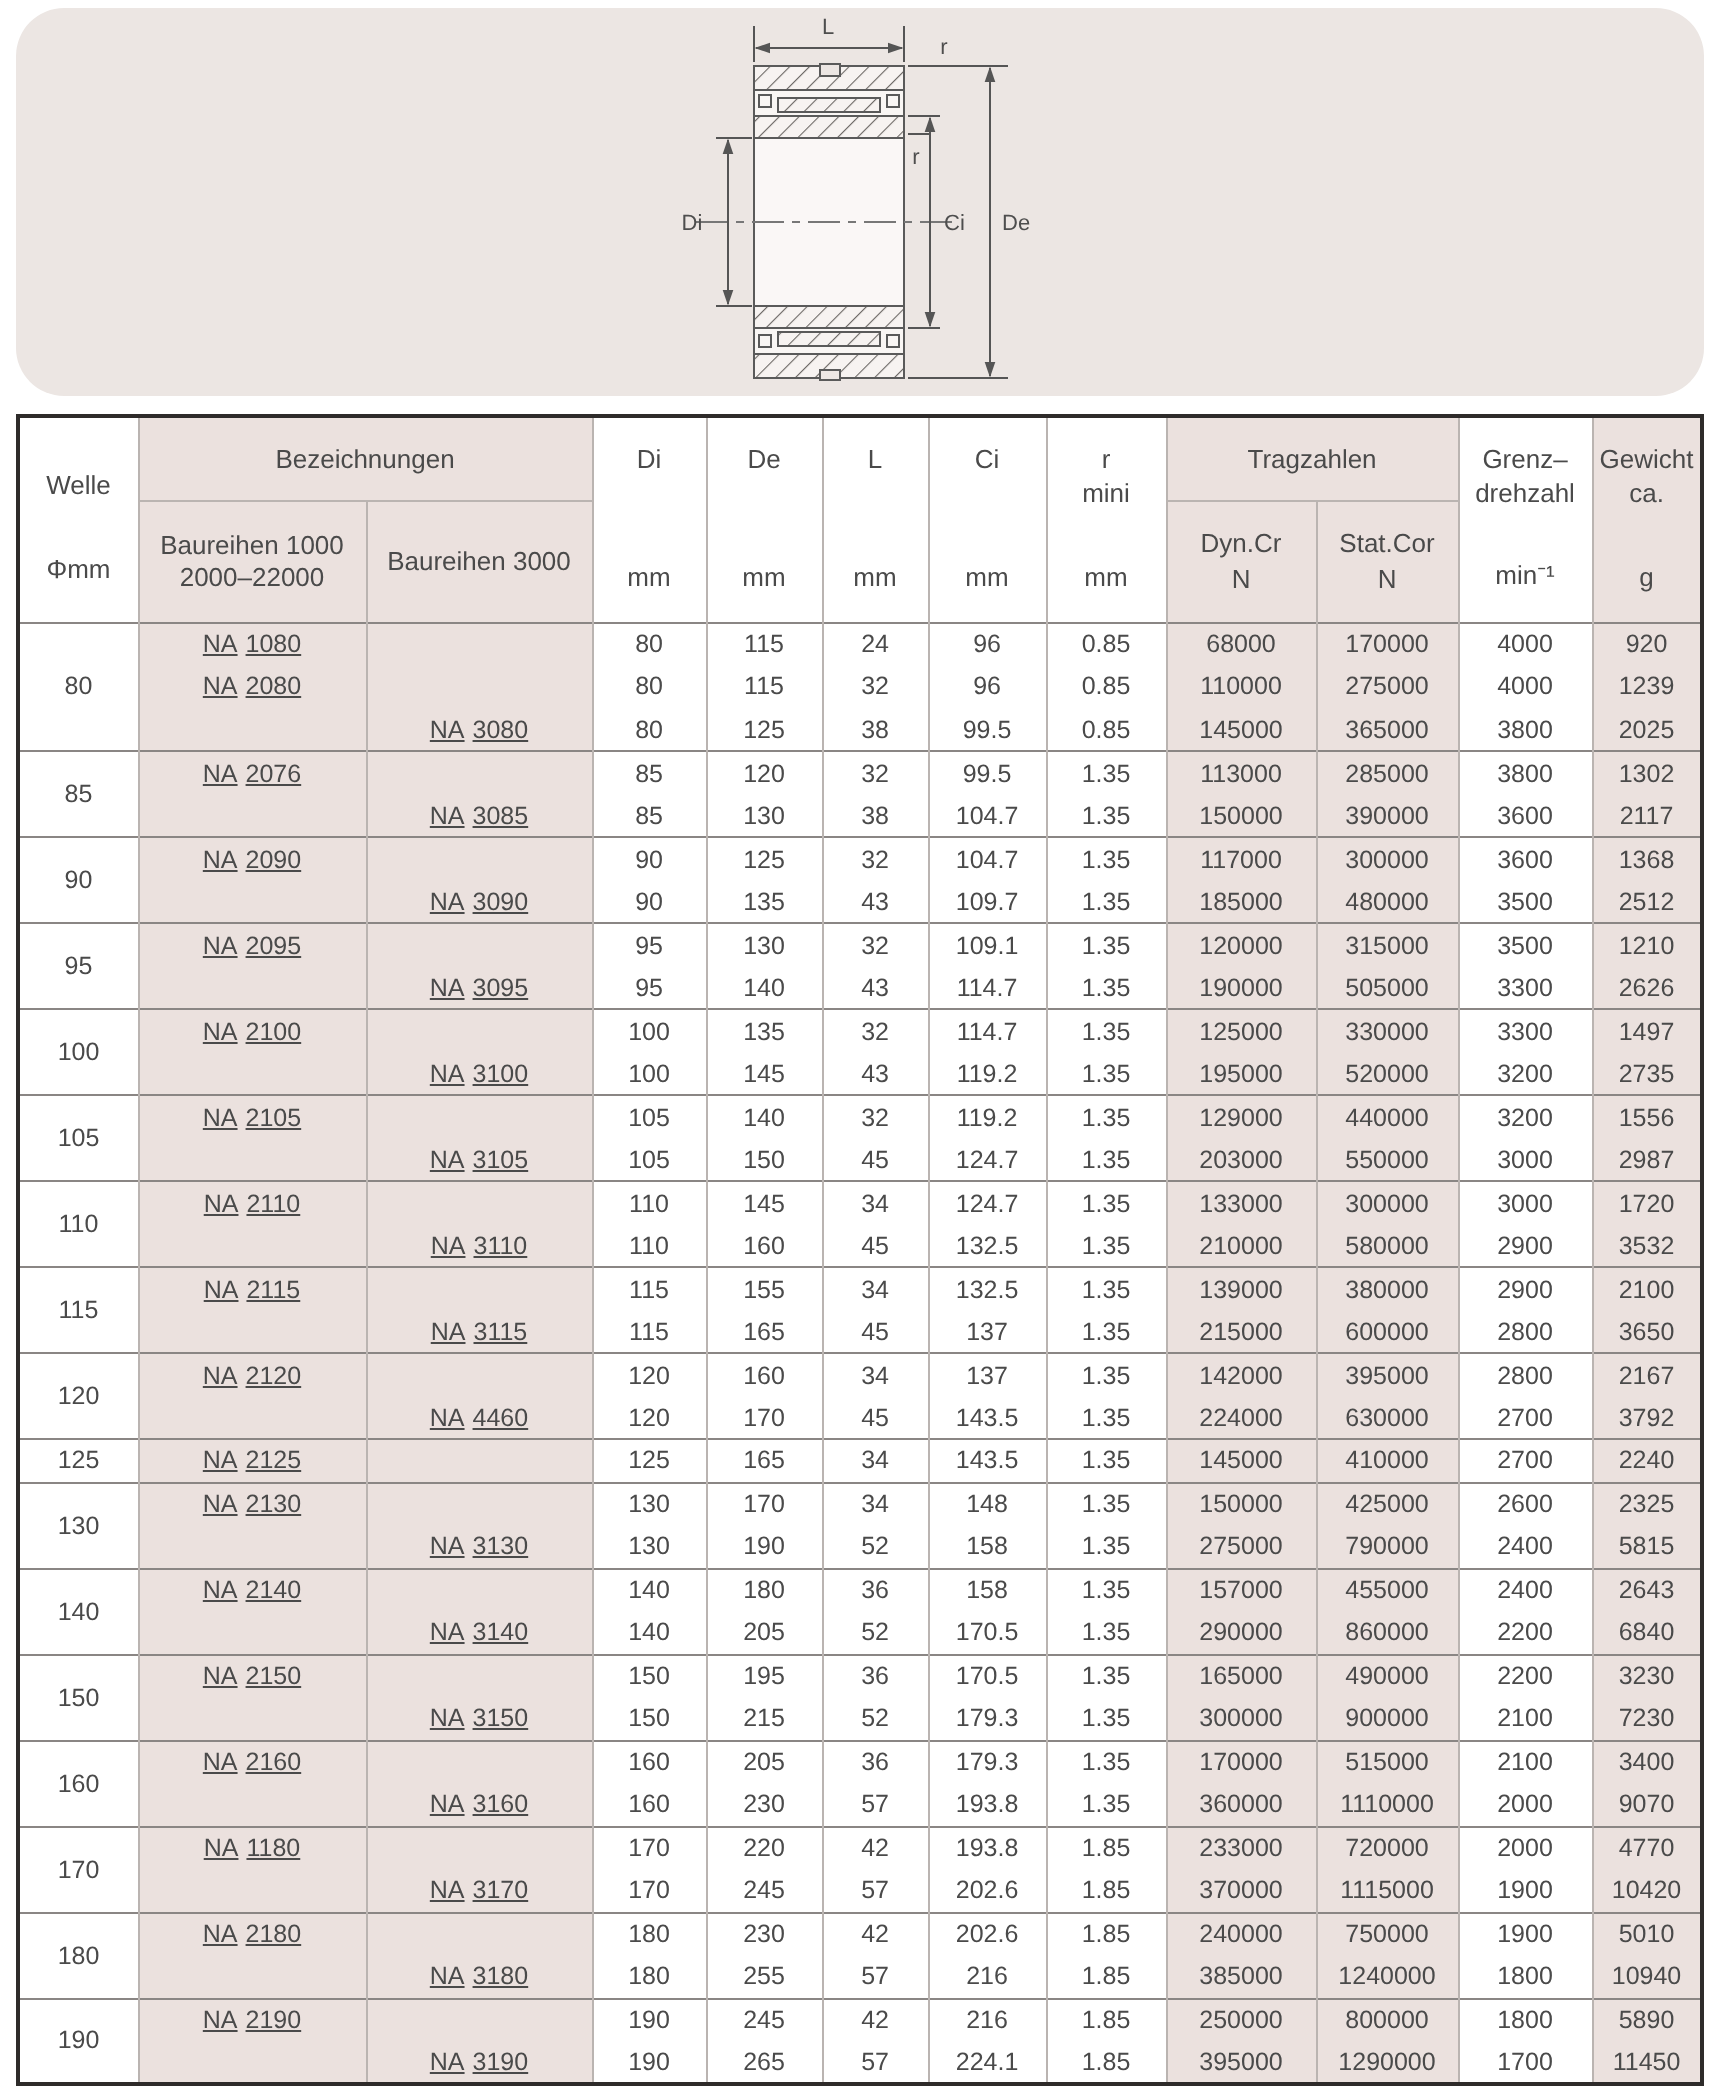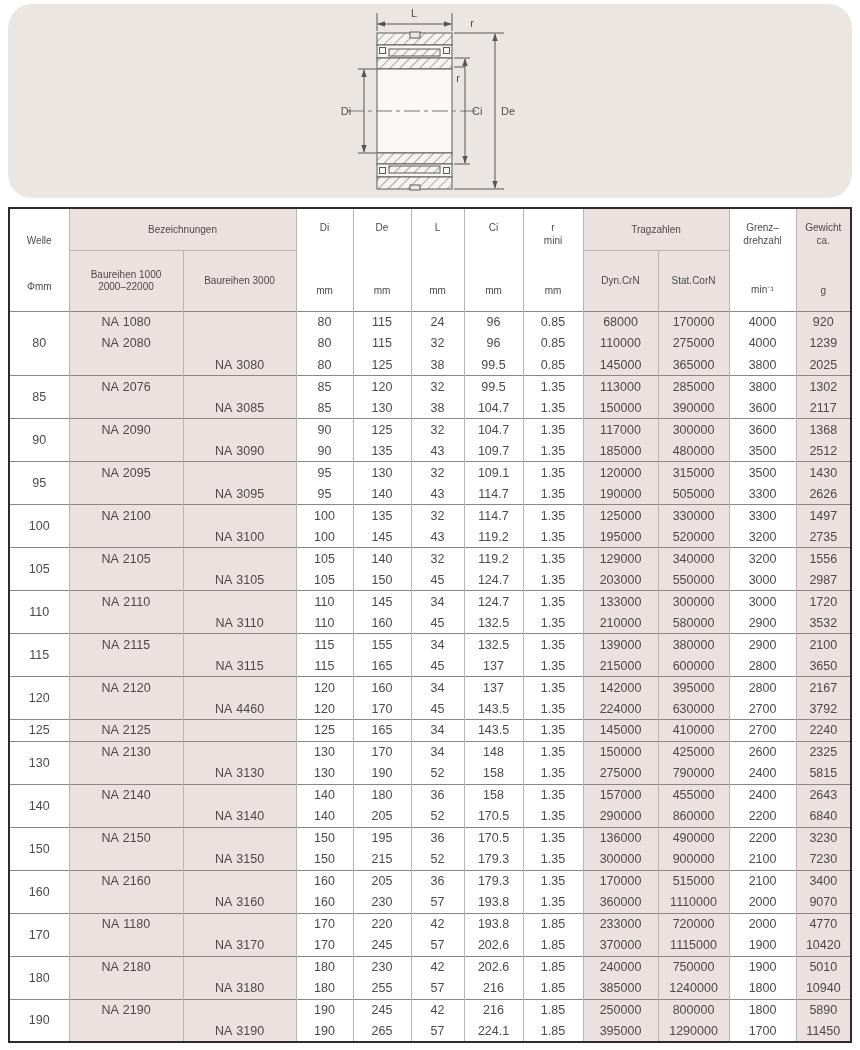--- a/index.html
+++ b/index.html
@@ -9,34 +9,34 @@
   *{margin:0;padding:0;box-sizing:border-box;}
   html,body{background:var(--page-bg);}
   body{width:860px;height:1050px;overflow:hidden;font-family:"Liberation Sans",sans-serif;color:var(--text);position:relative;}
   .panel{position:absolute;left:8px;top:4px;width:844px;height:194px;background:var(--panel-bg);border-radius:24px;}
   .panel svg{display:block;width:100%;height:100%;}
   .dim-label{font-size:11px;fill:#4e4e4e;}
   table{position:absolute;left:8px;top:207px;width:844px;border-collapse:collapse;table-layout:fixed;border:2px solid var(--border-dark);}
   th,td{border-left:1px solid var(--line-light);border-right:1px solid var(--line-light);
         text-align:center;vertical-align:middle;font-weight:normal;font-size:12.5px;color:var(--text);padding:0;}
   thead{border-bottom:1px solid var(--line-mid);}
-  thead th{font-size:10px;}
+  thead th{font-size:13px;}
   tr.h1{height:42px;}
   tr.h2{height:61px;}
   tr.h2 th{border-top:1px solid var(--line-light);}
   .shade{background:var(--shade);}
   .hstack{display:flex;flex-direction:column;align-items:center;justify-content:space-between;height:97px;padding:11px 0 12px;}
   .hstack .grp{display:flex;flex-direction:column;align-items:center;line-height:1.25;}
   .hwelle{padding:24px 0 16px;}
   .heven{display:flex;flex-direction:column;align-items:center;justify-content:space-evenly;height:100%;line-height:1.2;}
-  .h2line{display:flex;align-items:center;justify-content:center;height:100%;line-height:1.35;}
+  .h2line{display:flex;flex-direction:column;align-items:center;justify-content:center;height:100%;line-height:1.35;}
   tbody tr{height:21.5px;}
   tbody tr.group-start td{border-top:1px solid var(--line-mid);}
   td.desig span{display:inline-block;}
-  td.desig .pair{display:inline-flex;gap:4px;}
+  td.desig .pair{display:inline-flex;gap:4px;text-decoration:underline;}
 </style>
 </head>
 <body>
 
 <div class="panel">
   <svg viewBox="0 0 844 194">
     <defs>
       <pattern id="hatch" width="7" height="7" patternUnits="userSpaceOnUse" patternTransform="rotate(45)">
         <rect width="7" height="7" fill="#f7f3f1"></rect>
         <line x1="0" y1="0" x2="0" y2="7" stroke="#6b6764" stroke-width="1.1"></line>
@@ -320,21 +320,21 @@
           </span></td>
         <td class="shade desig"></td>
         <td>95</td>
         <td>130</td>
         <td>32</td>
         <td>109.1</td>
         <td>1.35</td>
         <td class="shade">120000</td>
         <td class="shade">315000</td>
         <td>3500</td>
-        <td class="shade">1430</td>
+        <td class="shade">1210</td>
       </tr>
       <tr>
         <td class="shade desig"></td>
         <td class="shade desig"><span class="pair">
             <span class="na">NA</span>
             <span class="code">3095</span>
           </span></td>
         <td>95</td>
         <td>140</td>
         <td>43</td>
@@ -384,21 +384,21 @@
             <span class="na">NA</span>
             <span class="code">2105</span>
           </span></td>
         <td class="shade desig"></td>
         <td>105</td>
         <td>140</td>
         <td>32</td>
         <td>119.2</td>
         <td>1.35</td>
         <td class="shade">129000</td>
-        <td class="shade">340000</td>
+        <td class="shade">440000</td>
         <td>3200</td>
         <td class="shade">1556</td>
       </tr>
       <tr>
         <td class="shade desig"></td>
         <td class="shade desig"><span class="pair">
             <span class="na">NA</span>
             <span class="code">3105</span>
           </span></td>
         <td>105</td>
@@ -598,21 +598,21 @@
         <td class="shade desig"><span class="pair">
             <span class="na">NA</span>
             <span class="code">2150</span>
           </span></td>
         <td class="shade desig"></td>
         <td>150</td>
         <td>195</td>
         <td>36</td>
         <td>170.5</td>
         <td>1.35</td>
-        <td class="shade">136000</td>
+        <td class="shade">165000</td>
         <td class="shade">490000</td>
         <td>2200</td>
         <td class="shade">3230</td>
       </tr>
       <tr>
         <td class="shade desig"></td>
         <td class="shade desig"><span class="pair">
             <span class="na">NA</span>
             <span class="code">3150</span>
           </span></td>

